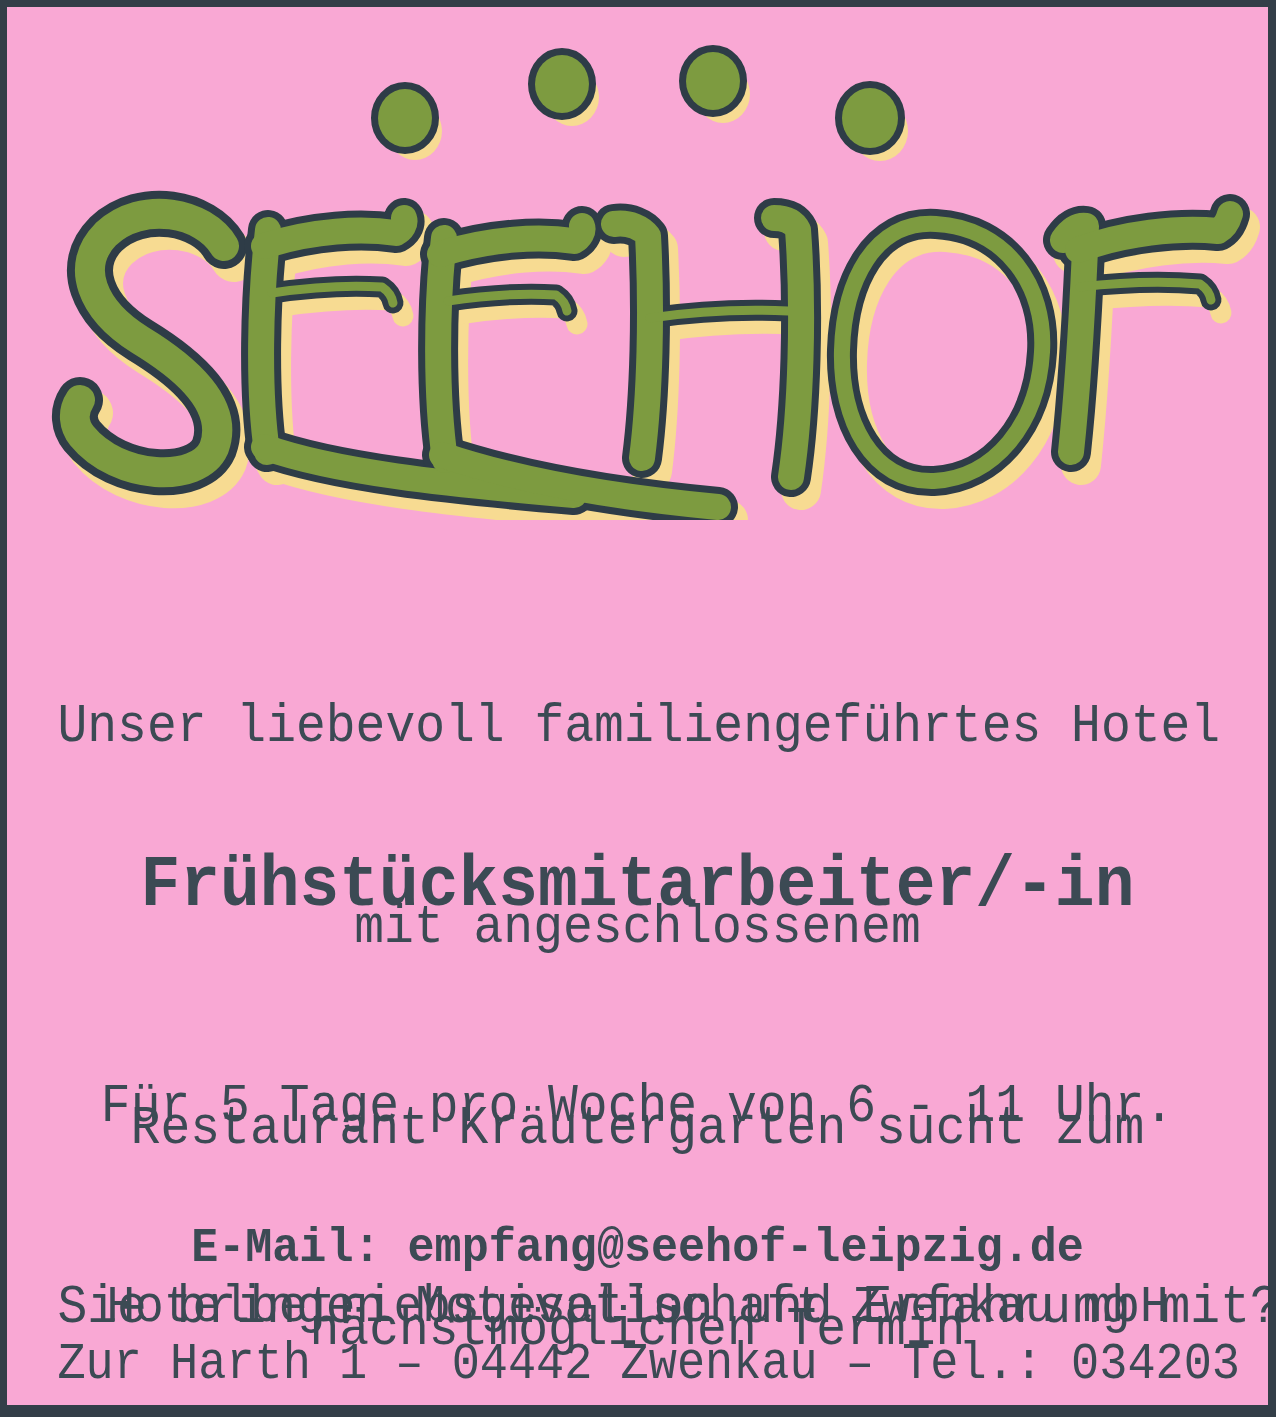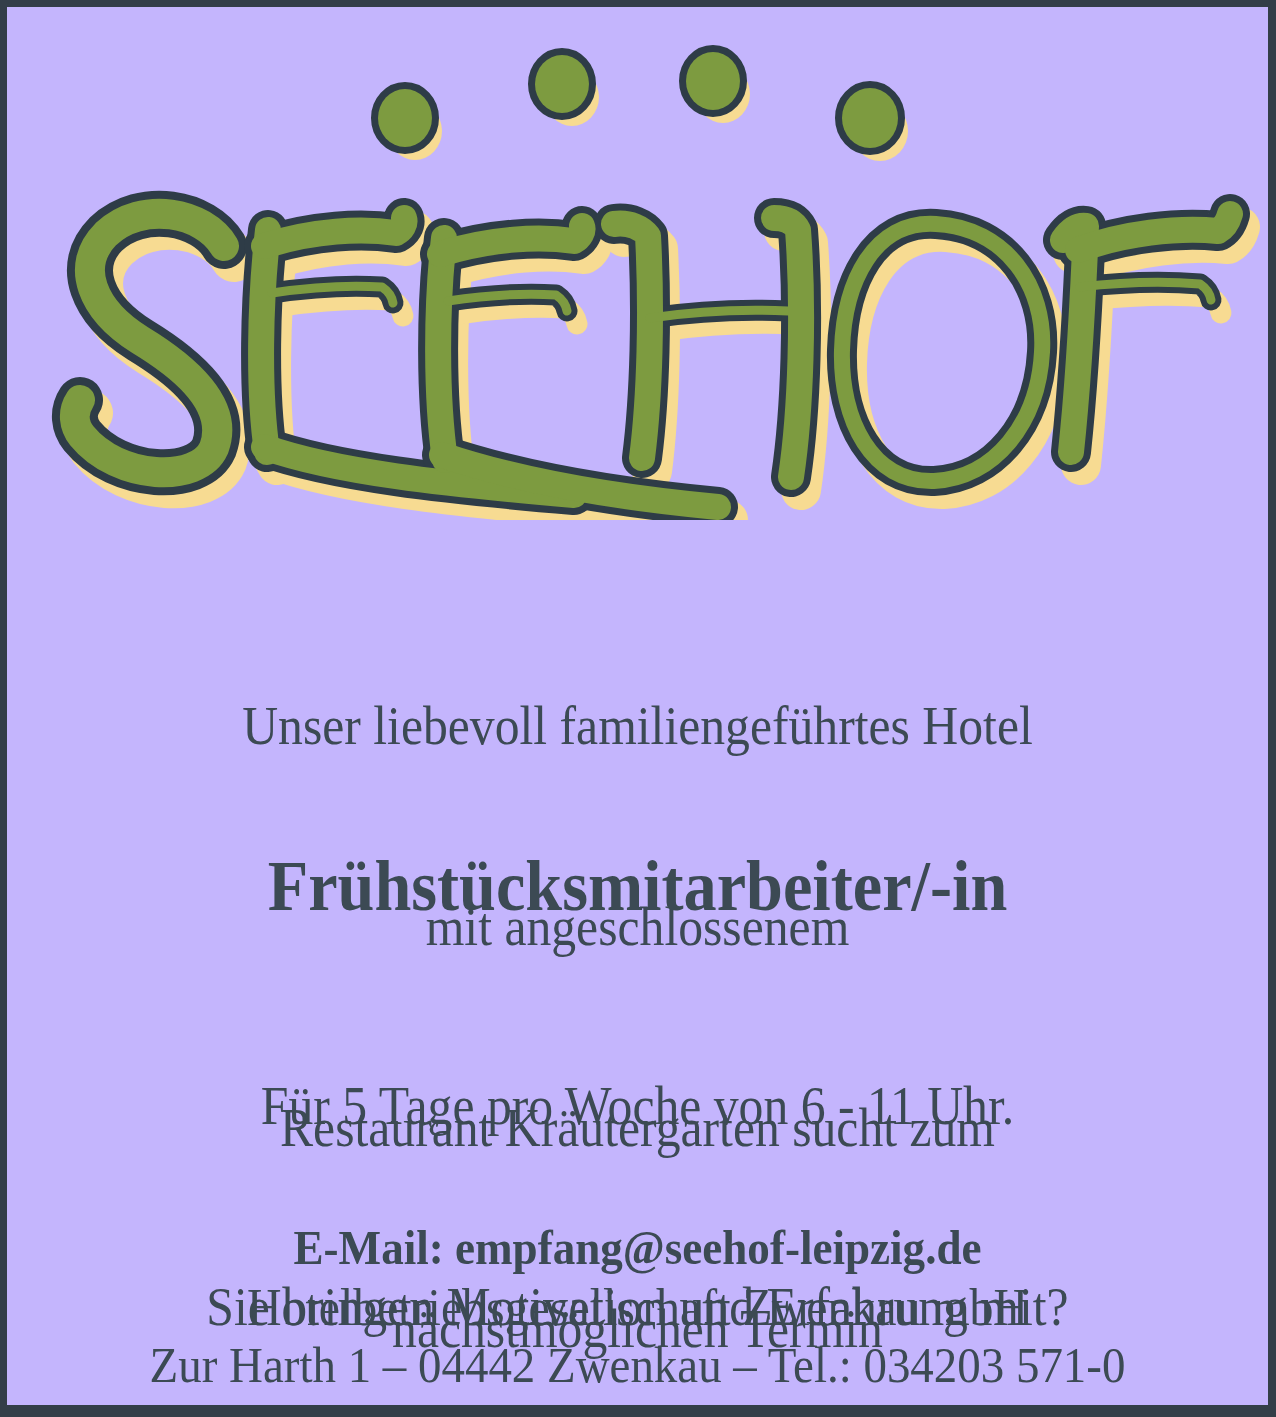--- a/index.html
+++ b/index.html
@@ -7,26 +7,26 @@
     --dark:#2e3c47;
     --yellow:#f7db92;
     --text:#3c4a54;
     --frame:#333e48;
   }
   html,body{margin:0;padding:0;background:#fff;}
   .page{
     position:relative;
     width:1276px;height:1417px;
     box-sizing:border-box;
-    background:#c4b5fd;
+    background:#f9a8d4;
     border-style:solid;
     border-color:var(--frame);
     border-width:7px 8px 12px 7px;
     overflow:hidden;
-    font-family:Liberation Serif, serif;
+    font-family:Liberation Mono, monospace;
     color:var(--text);
   }
   .logo-svg{position:absolute;top:-7px;left:-7px;width:1276px;height:520px;display:block;}
   .logo-layer path{fill:none;stroke-linecap:round;stroke-linejoin:round;}
   .lyr-shadow path{stroke:var(--yellow);}
   .lyr-outline path{stroke:var(--dark);}
   .lyr-fill path{stroke:var(--green);}
   .lyr-shadow .p-s,.lyr-outline .p-s{stroke-width:46px;}
   .lyr-fill .p-s{stroke-width:30px;}
   .lyr-shadow .p-thick,.lyr-outline .p-thick{stroke-width:40px;}

